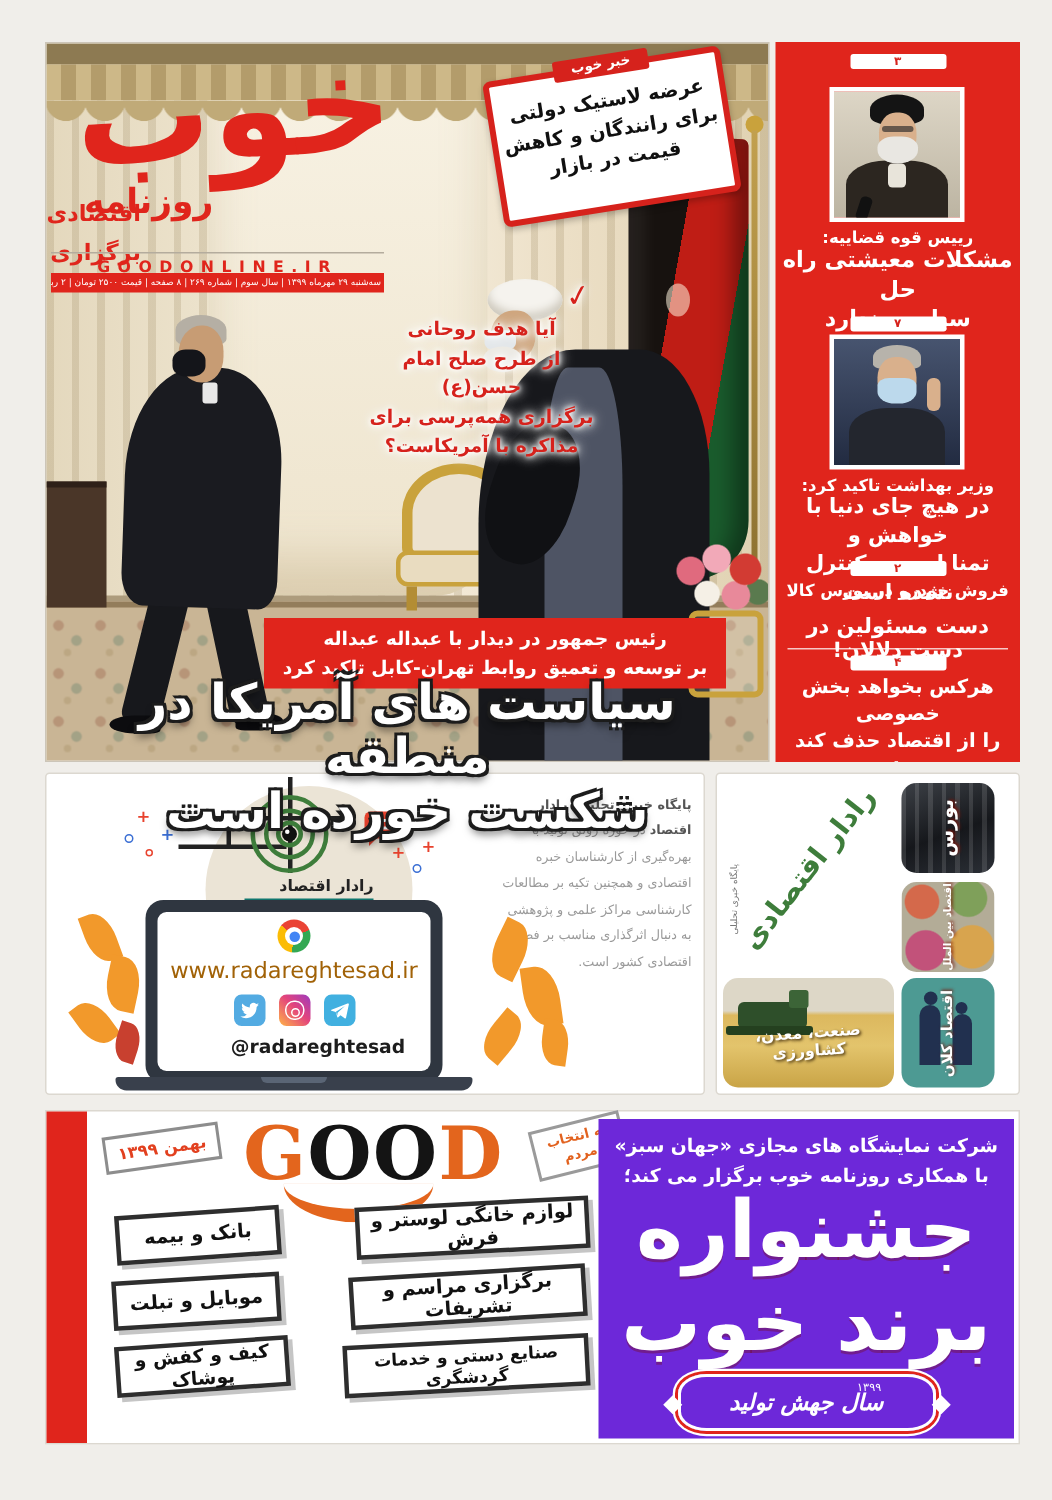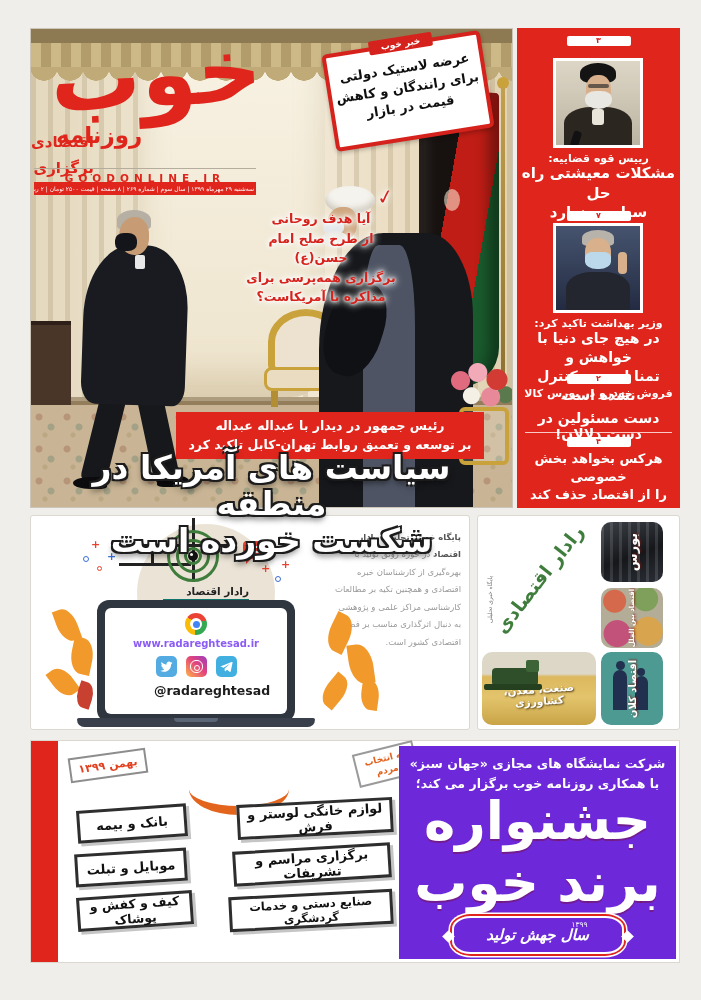--- a/index.html
+++ b/index.html
@@ -126,21 +126,21 @@
   .plus { font-size:11px; }
   .circ { width:6px; height:6px; border-radius:50%; border:1.5px solid; }
   .leaf { position:absolute; background:#f2992b; border-radius:0 60% 0 60%; }
   .leaf.red { background:#c8402f; }
   .lap-screen { left:66px; top:84px; width:198px; height:122px; background:#2f3640; border-radius:12px; padding:8px; }
   .lap-inner { width:100%; height:100%; background:#fff; border-radius:6px; text-align:center; padding-top:5px; overflow:hidden; }
   .chrome { margin:0 auto; width:22px; height:22px; border-radius:50%; position:relative;
     background:conic-gradient(from -50deg,#ea4335 0 33%,#34a853 33% 66%,#fbbc05 66% 100%); }
   .chrome::before { content:""; position:absolute; left:5px; top:5px; width:12px; height:12px; background:#fff; border-radius:50%; }
   .chrome::after { content:""; position:absolute; left:7.5px; top:7.5px; width:7px; height:7px; background:#4285f4; border-radius:50%; }
-  .url { margin-top:3px; font-size:10px; font-weight:bold; color:#8b5cf6; }
+  .url { margin-top:3px; font-size:15px; font-weight:normal; color:#a16207; }
   .socials { display:flex; justify-content:center; gap:9px; margin-top:7px; }
   .soc { width:21px; height:21px; border-radius:5px; position:relative; }
   .soc svg { position:absolute; left:3px; top:3px; width:15px; height:15px; }
   .tw { background:#53abe2; }
   .ig { background:linear-gradient(45deg,#ffb347,#e3447c 55%,#9c3bbf); }
   .ig::before { content:""; position:absolute; inset:4px; border:1.6px solid #fff; border-radius:6px; }
   .ig::after { content:""; position:absolute; left:8.5px; top:8.5px; width:4px; height:4px; border:1.4px solid #fff; border-radius:50%; }
   .tg { background:#41b0e0; }
   .handle { margin-top:6px; font-size:12.5px; font-weight:bold; color:#1d1d1d;margin-left:32px; }
   .lap-base { left:46px; top:202px; width:238px; height:9px; background:#39404c; border-radius:2px 2px 8px 8px; }
@@ -390,20 +390,23 @@
         <div class="ms ms2"></div>
         <span class="vlabel" style="font-size:10px">اقتصاد کلان</span>
       </div>
     </div>
   </section>
 
   <section class="a sec-bot">
     <div class="a red-bar"></div>
     <div class="a month-stamp rtl">بهمن ۱۳۹۹</div>
 
+    <div class="a good-logo">
+      <span class="or">G</span><span class="bk">OO</span><span class="or">D</span>
+    </div>
     <div class="a smile"></div>
 
     <div class="a choice-stamp rtl pre">به انتخاب
 مردم</div>
 
     <div class="cat cat-l1">بانک و بیمه</div>
     <div class="cat cat-l2">موبایل و تبلت</div>
     <div class="cat cat-l3">کیف و کفش و پوشاک</div>
     <div class="cat cat-r1">لوازم خانگی لوستر و فرش</div>
     <div class="cat cat-r2">برگزاری مراسم و تشریفات</div>

